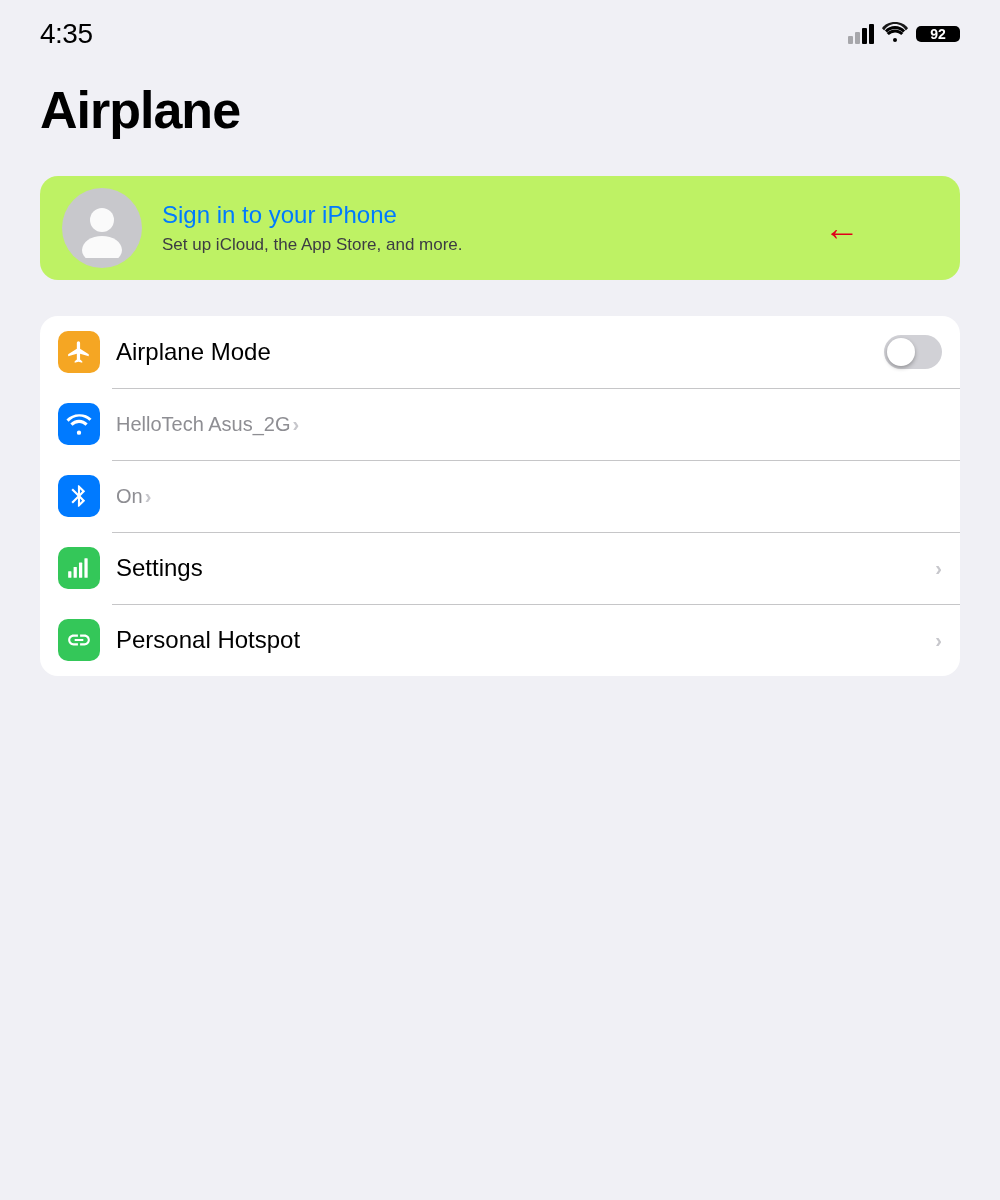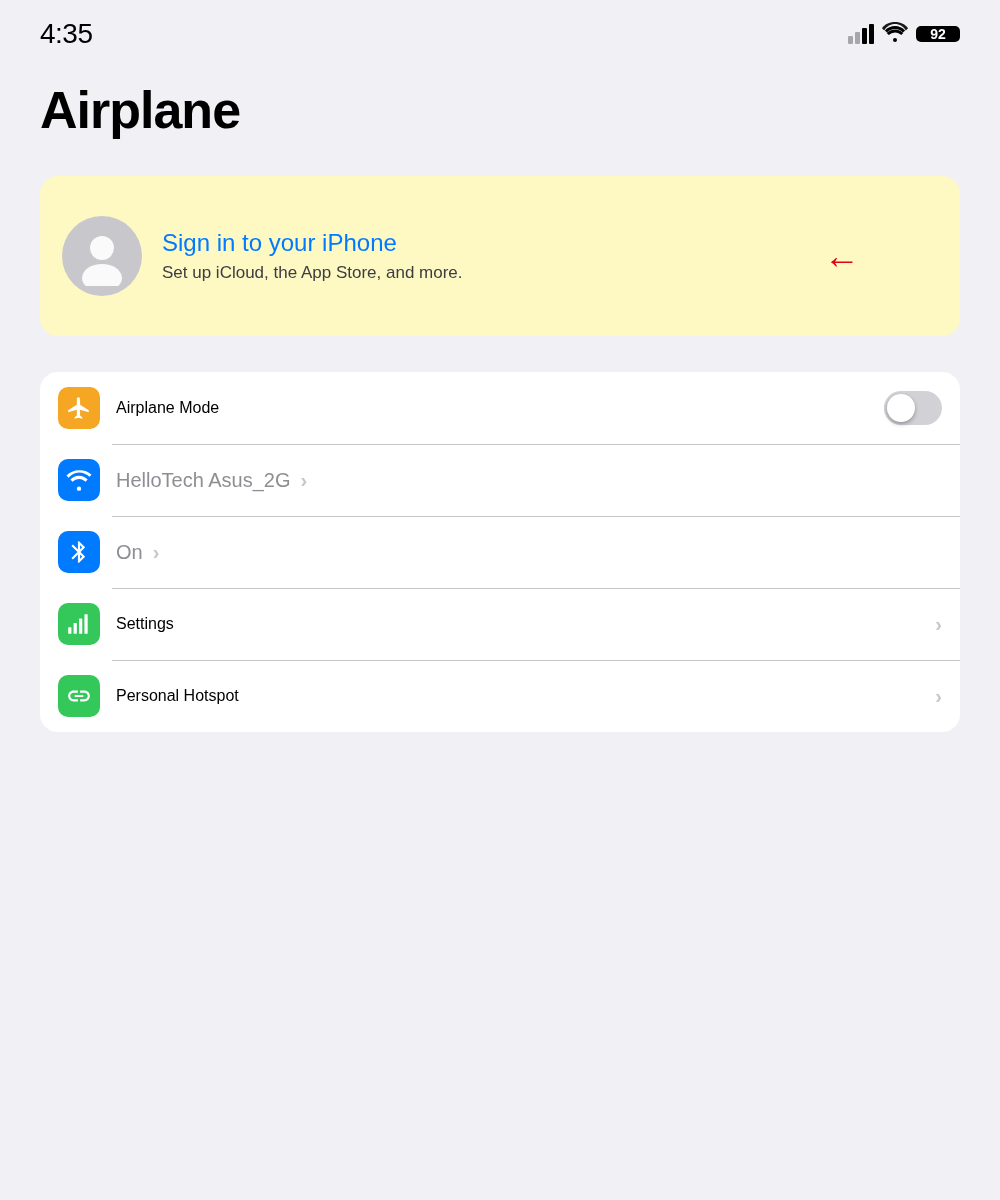--- a/index.html
+++ b/index.html
@@ -75,23 +75,23 @@
     .page-title {
       font-size: 52px;
       font-weight: 800;
       color: #000;
       margin-bottom: 36px;
       letter-spacing: -1px;
     }
 
     
     .signin-card {
-      background: #fef9c3;
+      background: #bef264;
       border-radius: 18px;
-      padding: 40px 22px;
+      padding: 12px 22px;
       display: flex;
       align-items: center;
       gap: 20px;
       margin-bottom: 36px;
       position: relative;
       cursor: pointer;
     }
 
     .avatar-circle {
       width: 80px;
@@ -180,29 +180,28 @@
     .icon-bluetooth { background: #007aff; }
     .icon-green { background: #34c759; }
 
     .setting-icon svg {
       width: 26px;
       height: 26px;
       fill: #fff;
     }
 
     .setting-label {
-      font-size: 16px;
+      font-size: 24px;
       color: #000;
       flex: 1;
     }
 
     .setting-value {
       font-size: 20px;
       color: #8e8e93;
-      margin-right: 8px;
     }
 
     .chevron {
       color: #c7c7cc;
       font-size: 20px;
       font-weight: 600;
       margin-left: 2px;
     }
 
     

